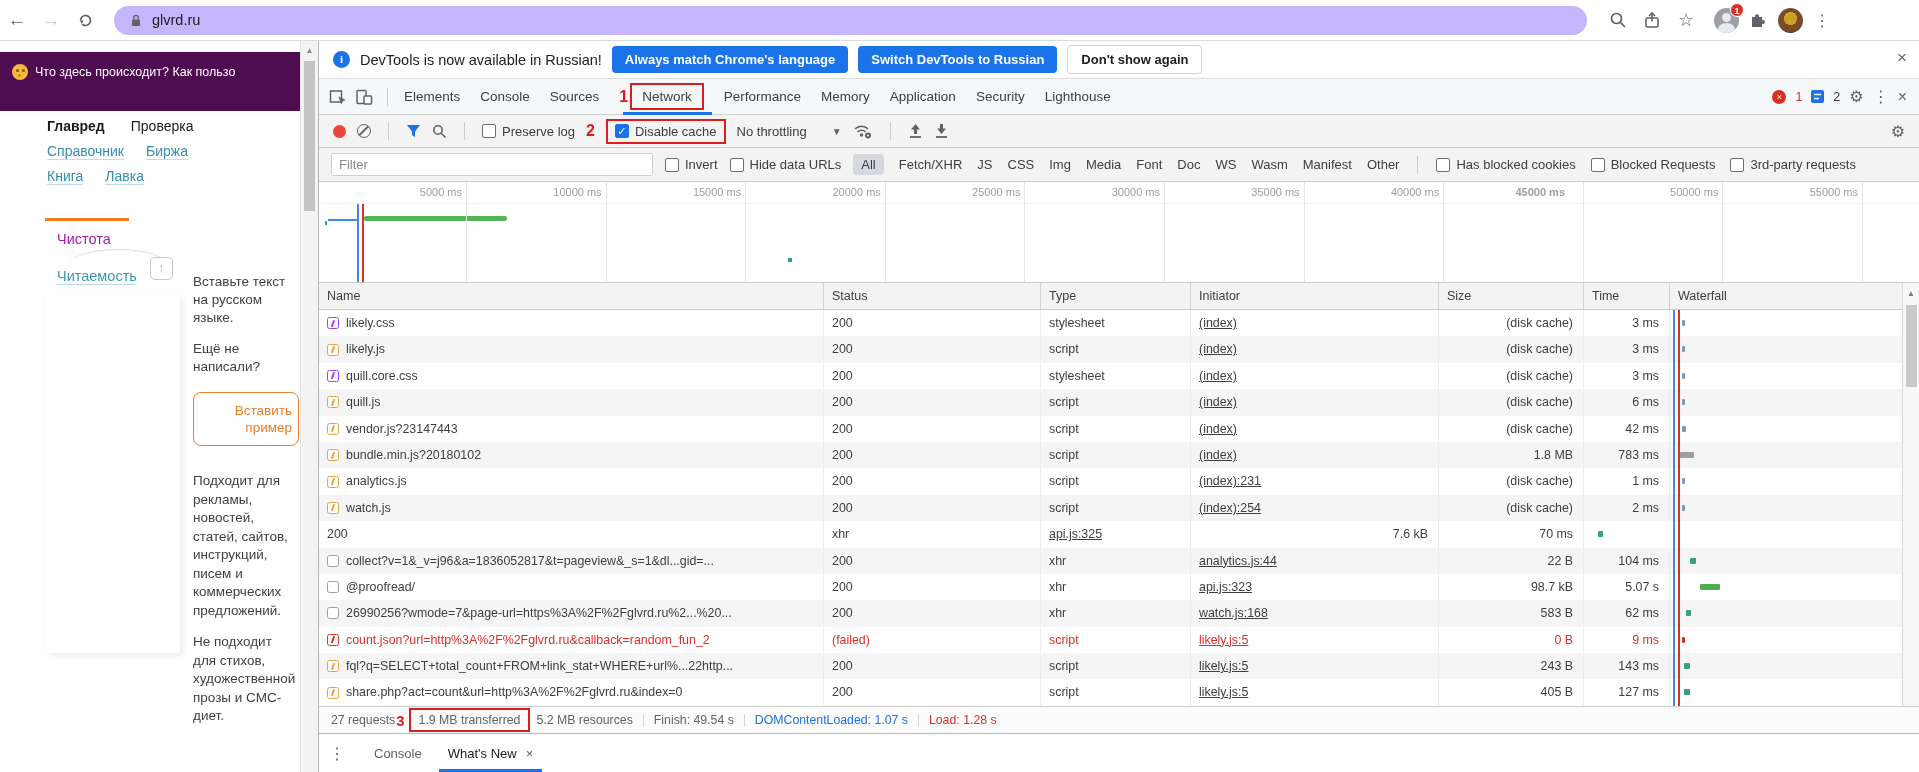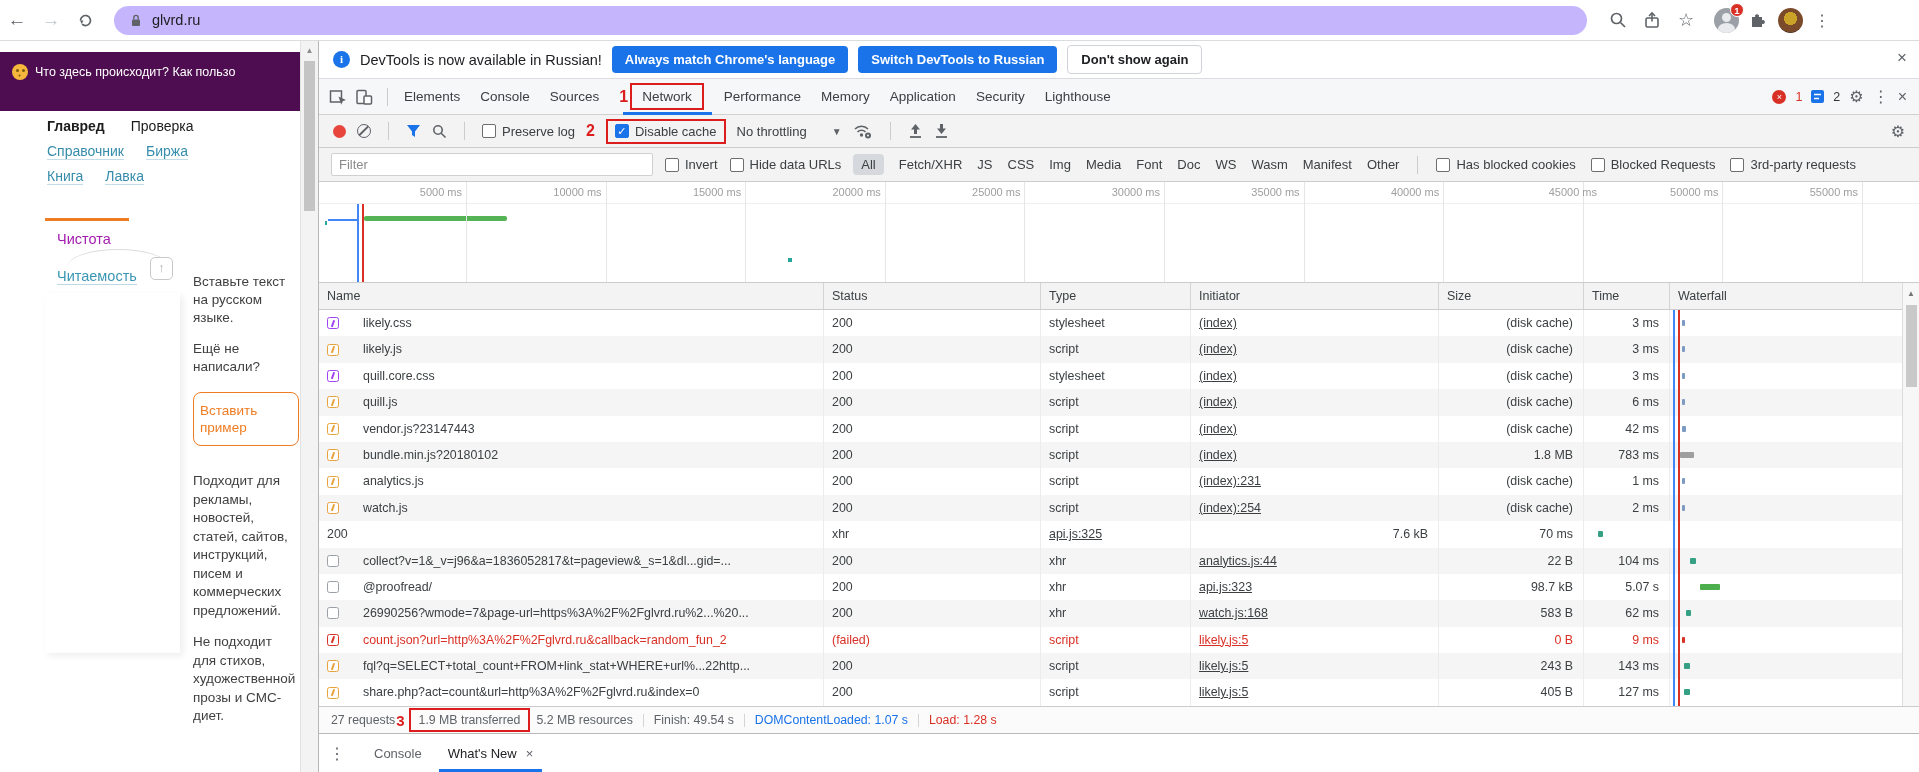--- a/index.html
+++ b/index.html
@@ -42,21 +42,21 @@
   .ptab-active { position:absolute; left:57px; top:190px; color:#a21caf; font-size:14.5px; }
   .ptab-link { position:absolute; left:57px; top:227px; color:#3a96b4; font-size:14.5px; border-bottom:1px solid #bcd9e3; }
   #share-arc { position:absolute; left:68px; top:208px; width:100px; height:34px; border-top:1.5px solid #dcdcdc; border-radius:50%; }
   #page-share { position:absolute; left:150px; top:216px; width:23px; height:23px; border:1.5px solid #c9c9c9;
     border-radius:5px; color:#aeaeae; font-size:13px; text-align:center; line-height:20px; background:#fff; }
   #editor-panel { position:absolute; left:45px; top:252px; width:135px; height:360px; background:#fff;
     box-shadow:3px 3px 7px rgba(0,0,0,0.07); }
   #aside { position:absolute; left:193px; top:232px; width:104px; font-size:13.5px; color:#3f3f3f; line-height:18px; }
   #aside .p2 { margin-top:13px; }
   #insert-btn { margin-top:16px; width:106px; border:1.5px solid #ee7c23; border-radius:8px; color:#ee7c23;
-    text-align:left; padding:9px 6px; font-size:13.5px; line-height:17px; background:#fff; cursor:pointer; }
+    text-align:right; padding:9px 6px; font-size:13.5px; line-height:17px; background:#fff; cursor:pointer; }
   #aside .p3 { margin-top:26px; line-height:18.5px; }
   #aside .p4 { margin-top:13px; line-height:18.5px; }
 
   
   #pagescroll { left:300px; top:41px; width:18px; height:731px; background:#f3f3f3; border-left:1px solid #e2e2e2; }
   #pagescroll .up { color:#8a8a8a; font-size:8px; text-align:center; margin-top:5px; }
   #pagescroll .thumb { position:absolute; left:3px; top:20px; width:11px; height:150px; background:#c4c4c4; }
 
   
   #devtools { left:318px; top:41px; width:1601px; height:731px; background:#fff;
@@ -129,21 +129,21 @@
   
   .gridrow { display:grid; grid-template-columns:504px 217px 150px 248px 145px 86px 1fr; }
   #thead { height:27px; flex:0 0 27px; background:#f3f3f3; border-bottom:1px solid #ccc; font-size:12.5px; color:#3c4043; }
   #thead .hcell { line-height:26px; padding-left:8px; border-left:1px solid #d4d4d4; white-space:nowrap; }
   #thead .hcell:first-child { border-left:none; }
   #rows { flex:0 0 396px; position:relative; overflow:hidden; }
   .nrow { height:26.4px; line-height:26.4px; font-size:12.4px; color:#3c4043; cursor:default; }
   .nrow.alt { background:#f5f5f5; }
   .cell { padding-left:8px; border-left:1px solid #ececec; overflow:hidden; white-space:nowrap; }
   .cell:first-child { border-left:none; }
-  .c-name { display:flex; align-items:center; gap:24px; }
+  .c-name { display:flex; align-items:center; gap:7px; }
   .c-num { text-align:right; padding-right:10px; padding-left:0; }
   .ficon { flex:0 0 12px; width:12px; height:12px; border-radius:2.5px; position:relative; border:1.4px solid #9aa0a6; background:#fff; }
   .ficon.css { border-color:#a142f4; }
   .ficon.js  { border-color:#e8a33d; }
   .ficon.css::after, .ficon.js::after { content:""; position:absolute; left:4px; top:1.5px; width:1.6px; height:7px;
     transform:rotate(20deg); background:#a142f4; }
   .ficon.js::after { background:#e8a33d; }
   .ficon.failed-ic { border-color:#d93025; }
   .ficon.failed-ic::after { background:#d93025; }
   .ilink { text-decoration:underline; cursor:pointer; }
@@ -453,21 +453,21 @@
       <div class="gl-label" style="left: 487.8px;">20000 ms</div>
       <div class="gl" style="left: 705.4px;"></div>
       <div class="gl-label" style="left: 627.4px;">25000 ms</div>
       <div class="gl" style="left: 845px;"></div>
       <div class="gl-label" style="left: 767px;">30000 ms</div>
       <div class="gl" style="left: 984.6px;"></div>
       <div class="gl-label" style="left: 906.6px;">35000 ms</div>
       <div class="gl" style="left: 1124.2px;"></div>
       <div class="gl-label" style="left: 1046.2px;">40000 ms</div>
       <div class="gl" style="left: 1263.8px;"></div>
-      <div class="gl-label" style="left: 1204px;">45000 ms</div>
+      <div class="gl-label" style="left: 1172px; font-weight: bold;">45000 ms</div>
       <div class="gl" style="left: 1403.4px;"></div>
       <div class="gl-label" style="left: 1325.4px;">50000 ms</div>
       <div class="gl" style="left: 1543px;"></div>
       <div class="gl-label" style="left: 1465px;">55000 ms</div>
     </div>
 
   <div id="thead" class="gridrow">
     <div class="hcell">Name</div>
     <div class="hcell">Status</div>
     <div class="hcell">Type</div>

